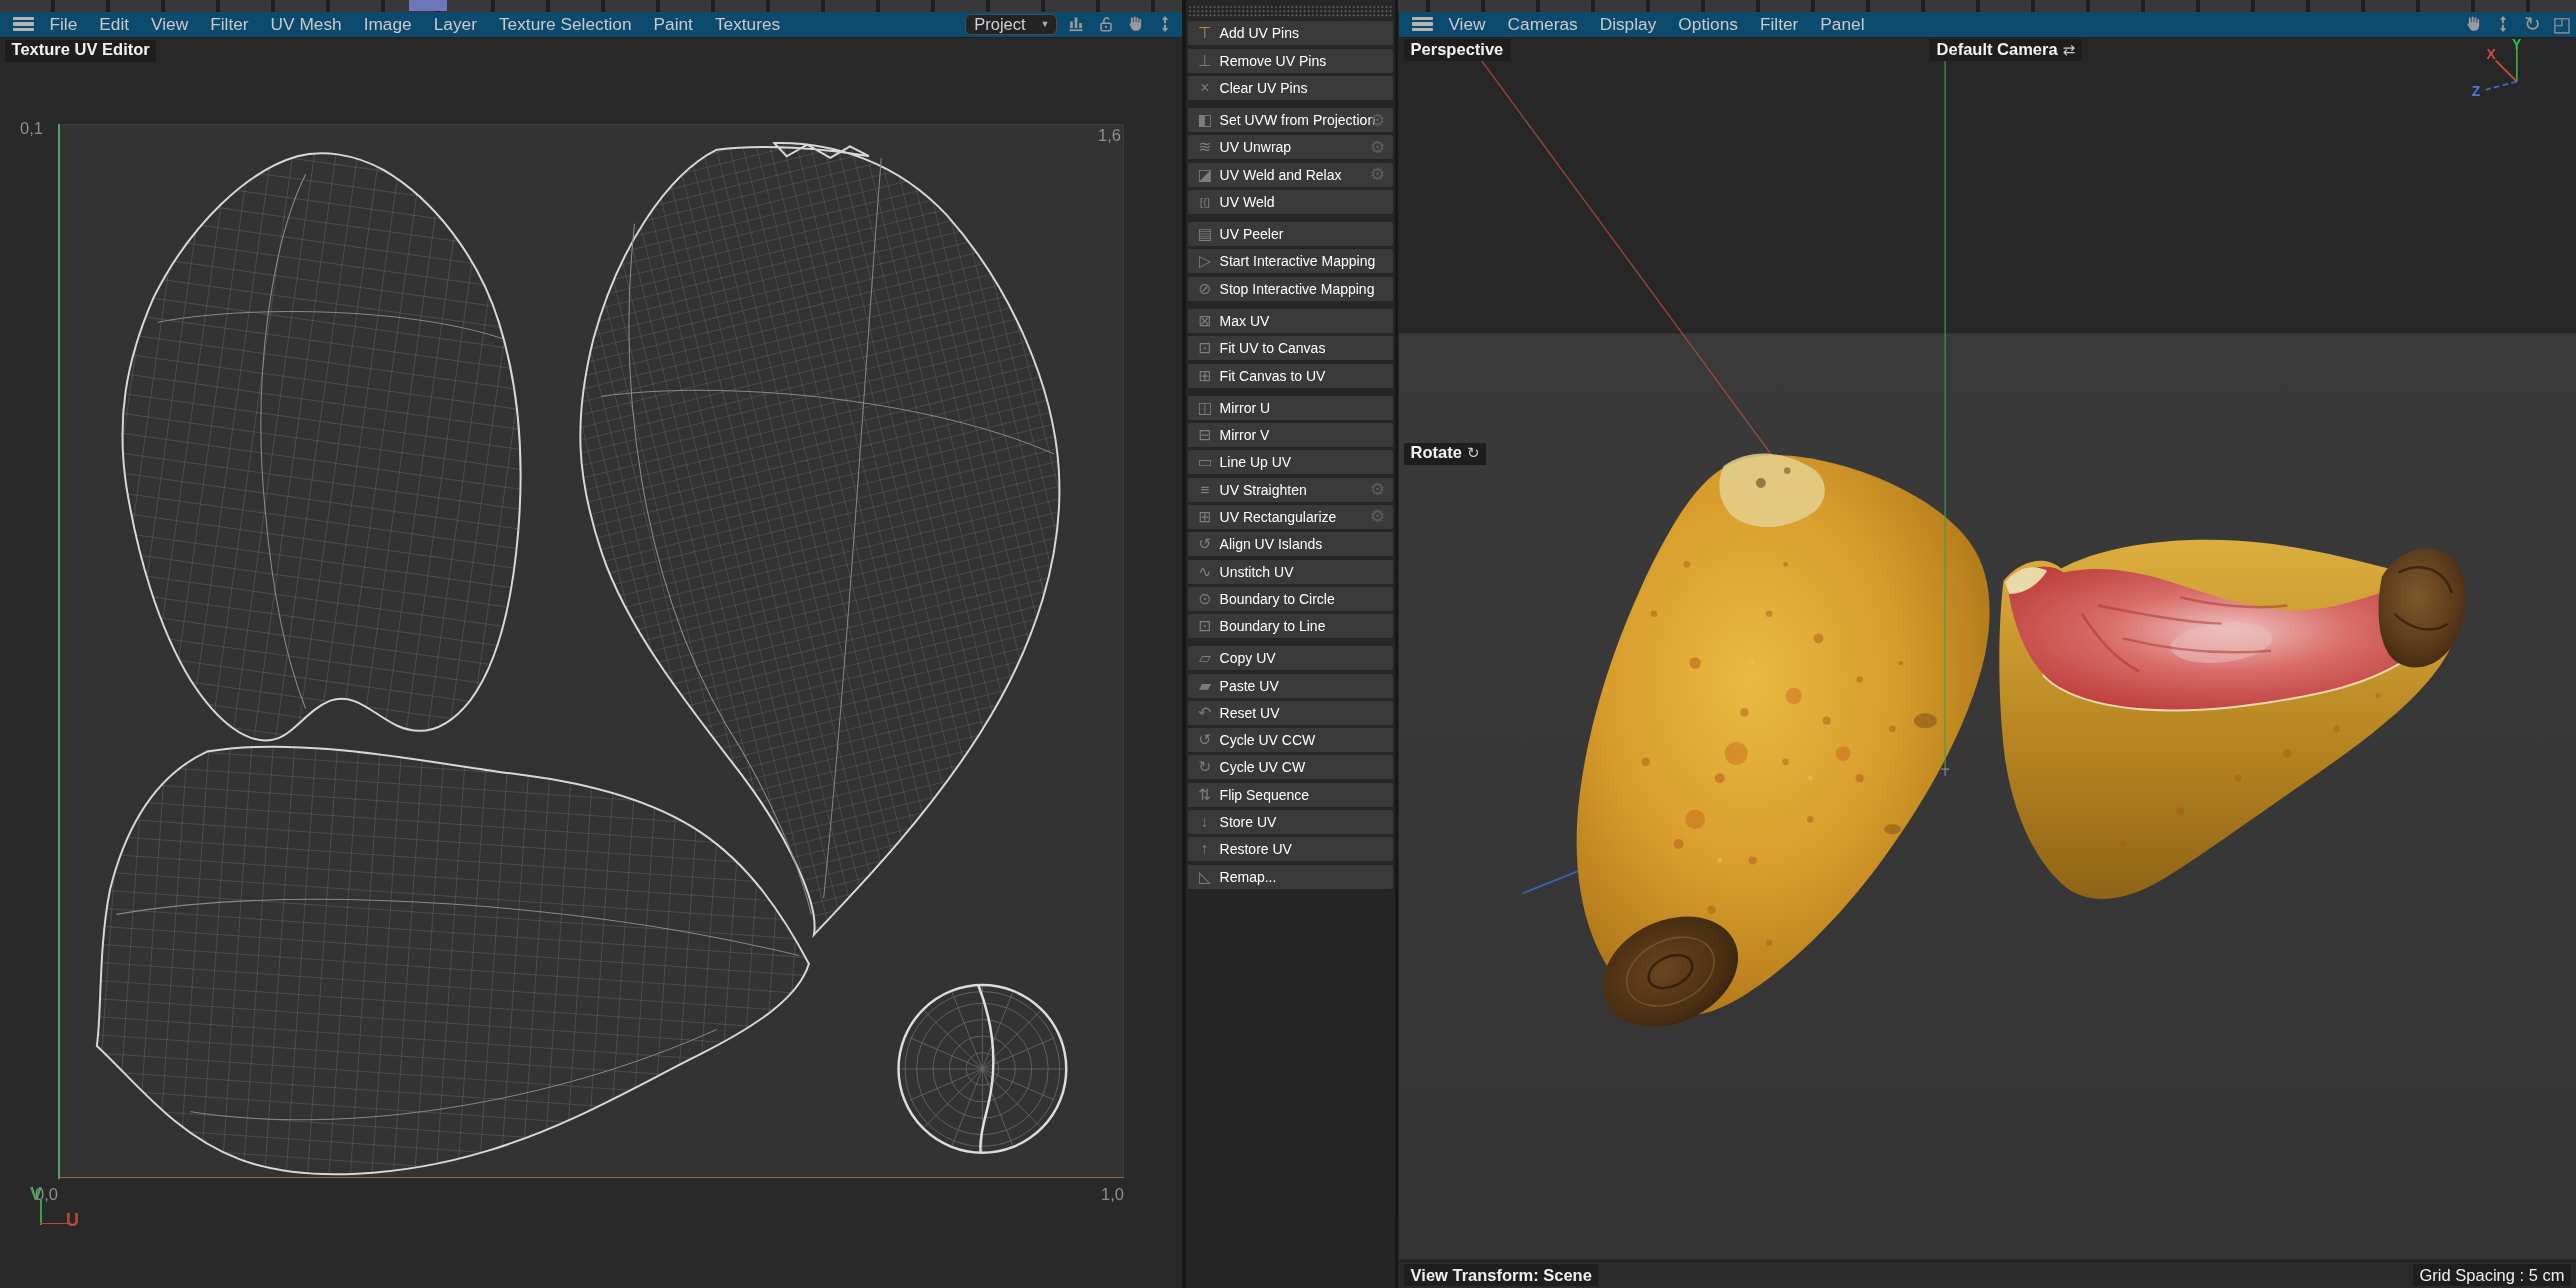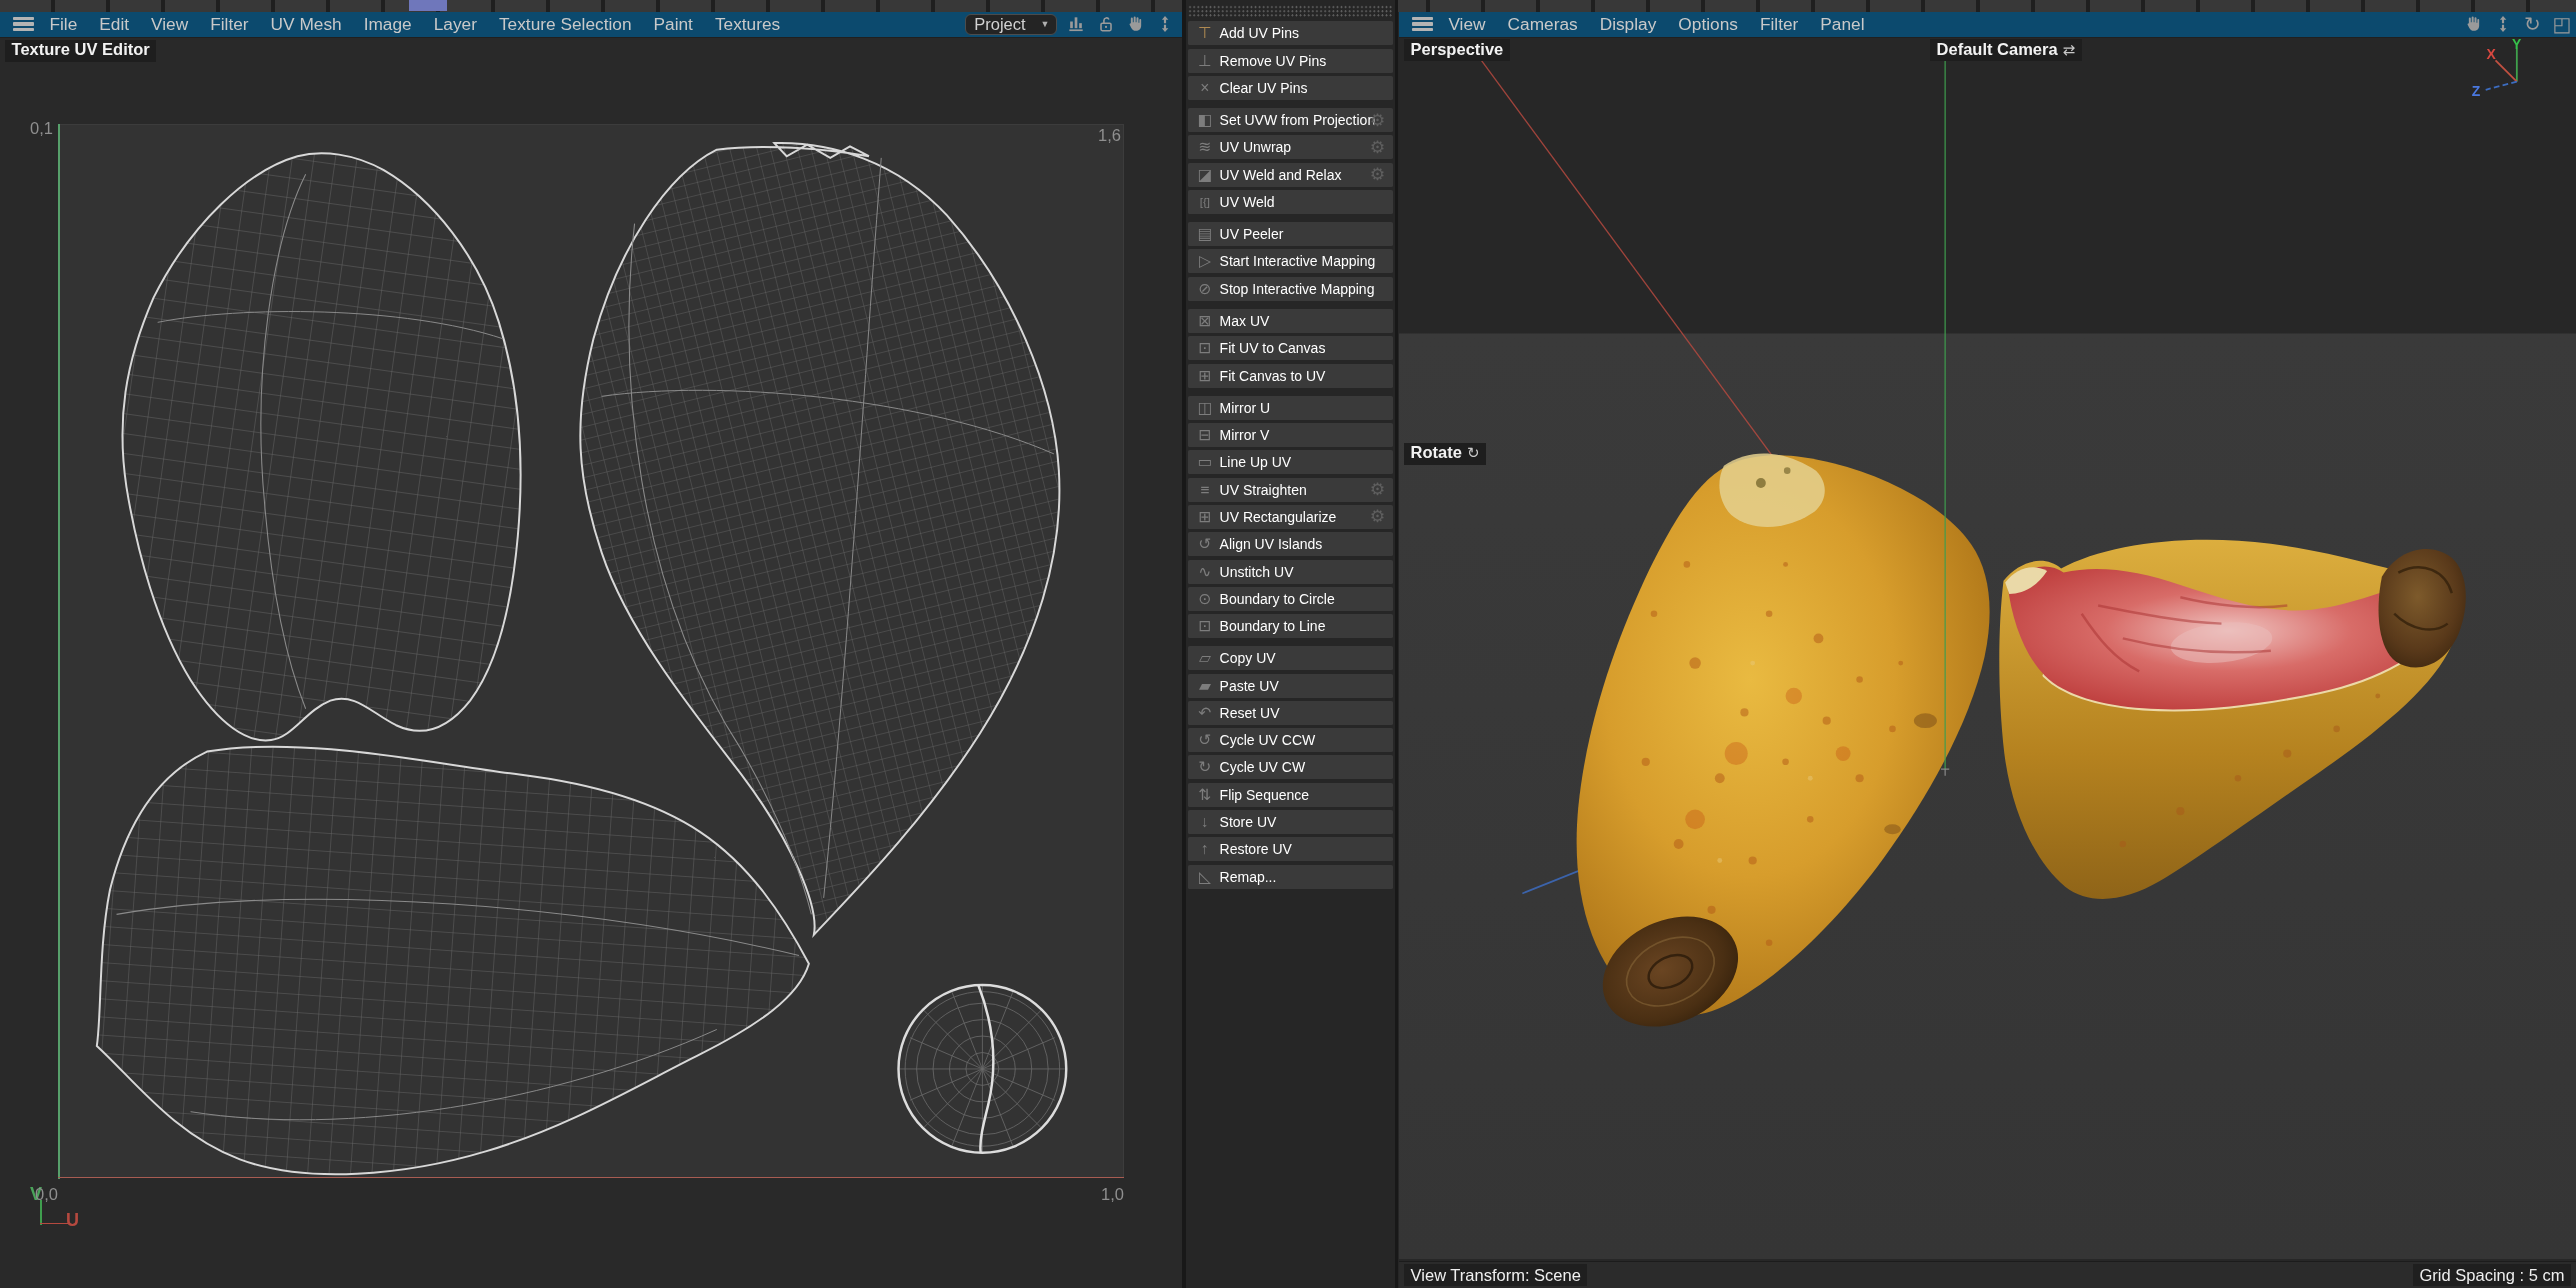--- a/index.html
+++ b/index.html
@@ -56,21 +56,21 @@
   .trow .lbl { color:#ffffff; font-size:14px; margin-left:4px; white-space:nowrap; }
   .trow .gear { position:absolute; right:8.2px; font-size:17.3px; color:#5f5f5f; cursor:pointer; }
 
   
   .viewport { position:absolute; left:0; top:26px; width:1177px; height:1221px;
      background:linear-gradient(180deg,#272727 0px,#272727 295px,#3a3a3a 296px,#353535 100%); overflow:hidden; }
   .viewport > svg.scene { position:absolute; inset:0; z-index:1; }
   .vp-chip { z-index:5; }
   .chip .glyph { font-weight:normal; color:#c8c8c8; font-size:15px; margin-left:5px; }
   .gizmo { position:absolute; top:1.6px; right:28px; z-index:5; }
-  .vp-status-left { margin-left:5px; background:#1f1f1f; color:#efefef; font-weight:normal; font-size:16.5px; padding:1.6px 6.6px; }
+  .vp-status-left { margin-left:5px; background:#1f1f1f; color:#efefef; font-weight:bold; font-size:16.5px; padding:1.6px 6.6px; }
   .vp-status-right { position:absolute; right:5px; background:#1f1f1f; color:#efefef; font-weight:normal; font-size:16.5px; padding:1.6px 6.6px; }
 </style>
 </head>
 <body>
 
 <div class="app">
 
   <div class="top-strip">
     <div class="tabs"></div>
     <div class="blue-tab"></div>
@@ -125,21 +125,21 @@
         <span class="tool-ic">
           <svg viewBox="0 0 24 24">
               <path d="M12 2.5 16 7h-2.7v4h-2.6V7H8.3zM12 21.5 8.3 17h2.4v-4h2.6v4H16z" fill="#9a9a9a"></path>
             </svg>
         </span>
       </div>
     </div>
 
     <div class="chip editor-chip">Texture UV Editor</div>
 
-    <span class="corner" style="left:30px; top:107px;">0,1</span>
+    <span class="corner" style="left:20px; top:107px;">0,1</span>
     <span class="corner" style="left:1098px; top:114px;">1,6</span>
     <span class="corner" style="left:35px; top:1173px; z-index:2;">0,0</span>
     <span class="corner" style="left:1101px; top:1173px;">1,0</span>
     <span class="axis-v-label">V</span>
     <span class="axis-u-label">U</span>
     <div class="gz-v"></div>
     <div class="gz-u"></div>
 
     <div class="uv-canvas">
       <svg viewBox="0 0 1294 1281">

